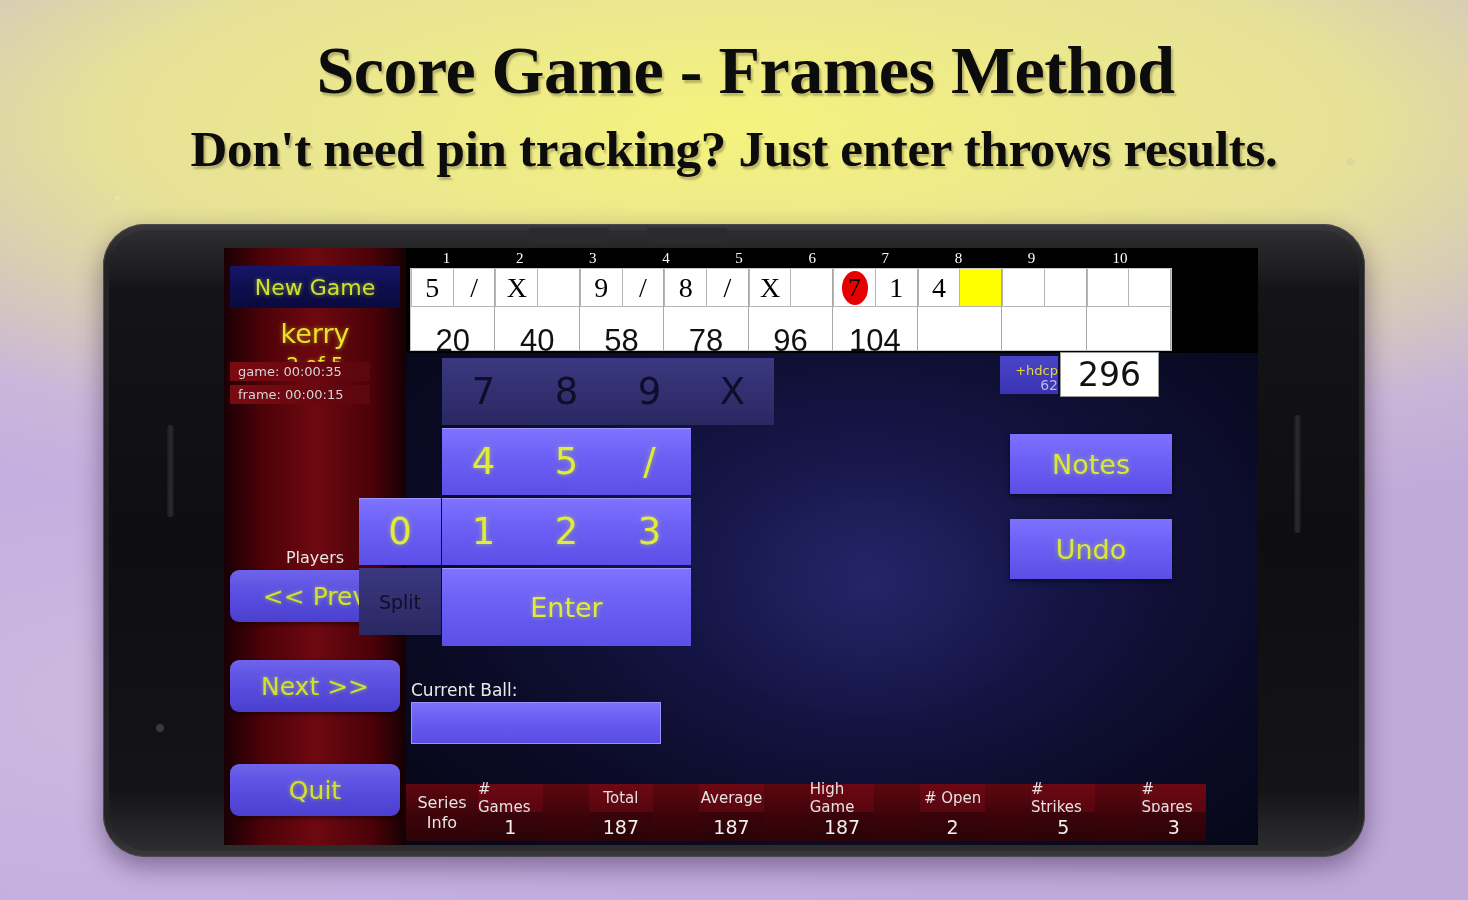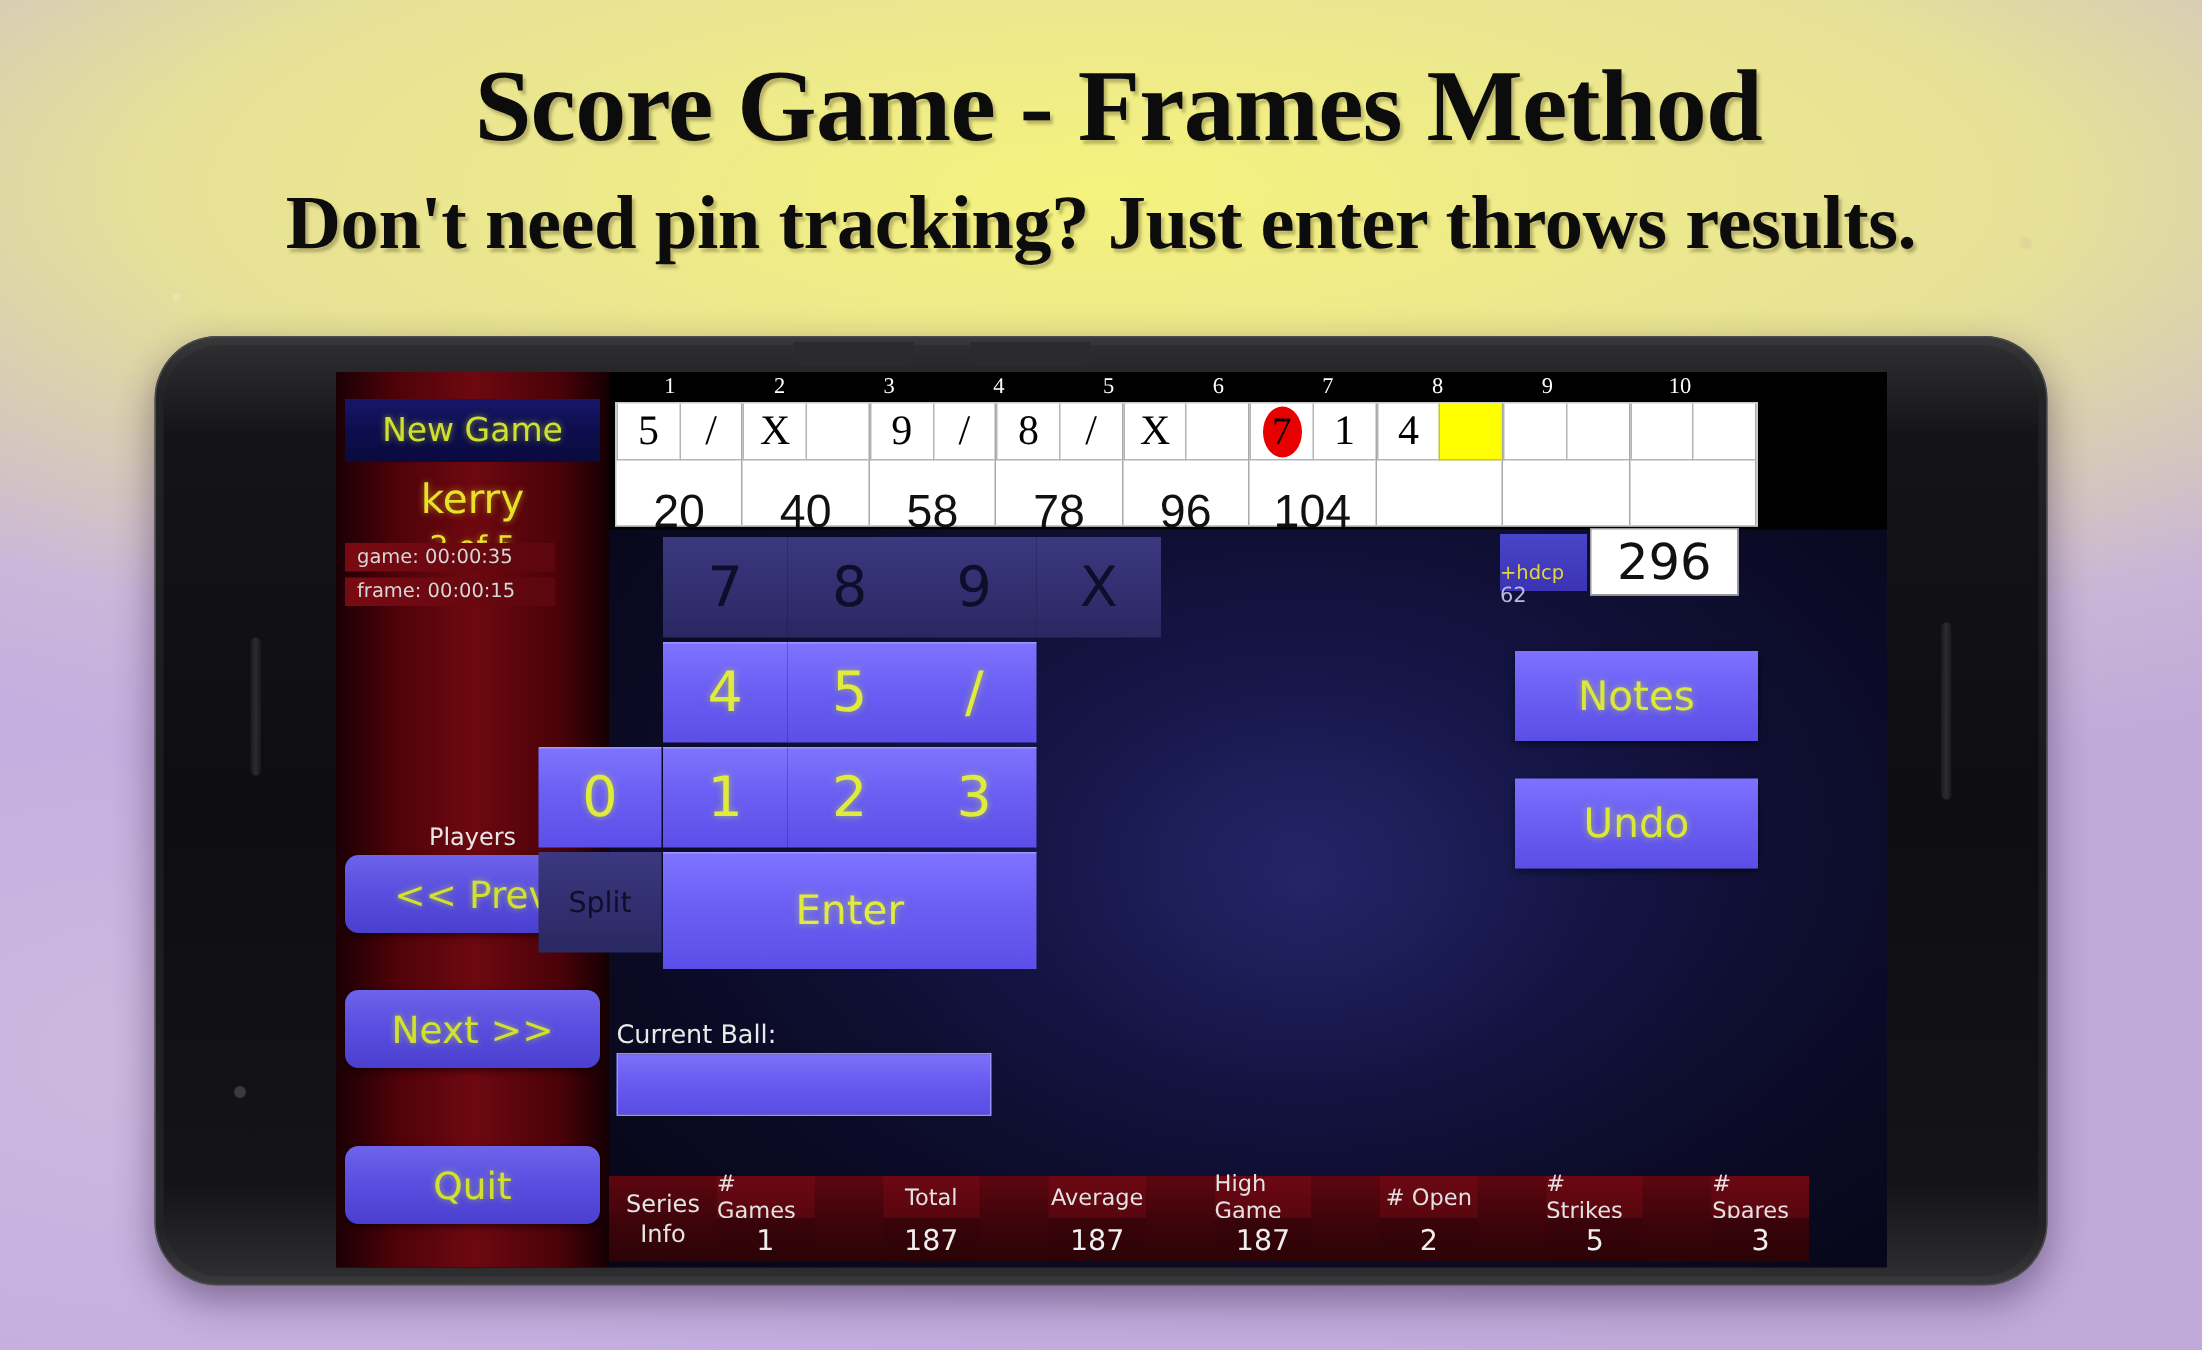--- a/index.html
+++ b/index.html
@@ -187,22 +187,22 @@
     color: #9a9a9a; font-style: italic;
     font-family: "Liberation Serif", serif;
   }
   .maxnote .lbl { font-size: 13px; font-style: normal; }
   .maxnote .val { font-size: 26px; }
 
   
   #hdcp-box {
     position: absolute; left: 776px; top: 108px; width: 58px; height: 38px;
     background: linear-gradient(180deg, #4a44c8 0%, #3a34b4 100%);
-    color: #e3d63a; font-size: 13px; text-align: left; line-height: 1.05;
-    padding-top: 20px;
+    color: #e3d63a; font-size: 13px; text-align: right; line-height: 1.05;
+    padding-top: 8px;
   }
   #hdcp-box .hv { color: #bdb8e0; font-size: 14px; }
   #total-box {
     position: absolute; left: 836px; top: 104px; width: 99px; height: 45px;
     background: #fff; border: 1px solid #999;
     display: flex; align-items: center; justify-content: center;
     font-size: 33px; color: #111;
   }
 
   

